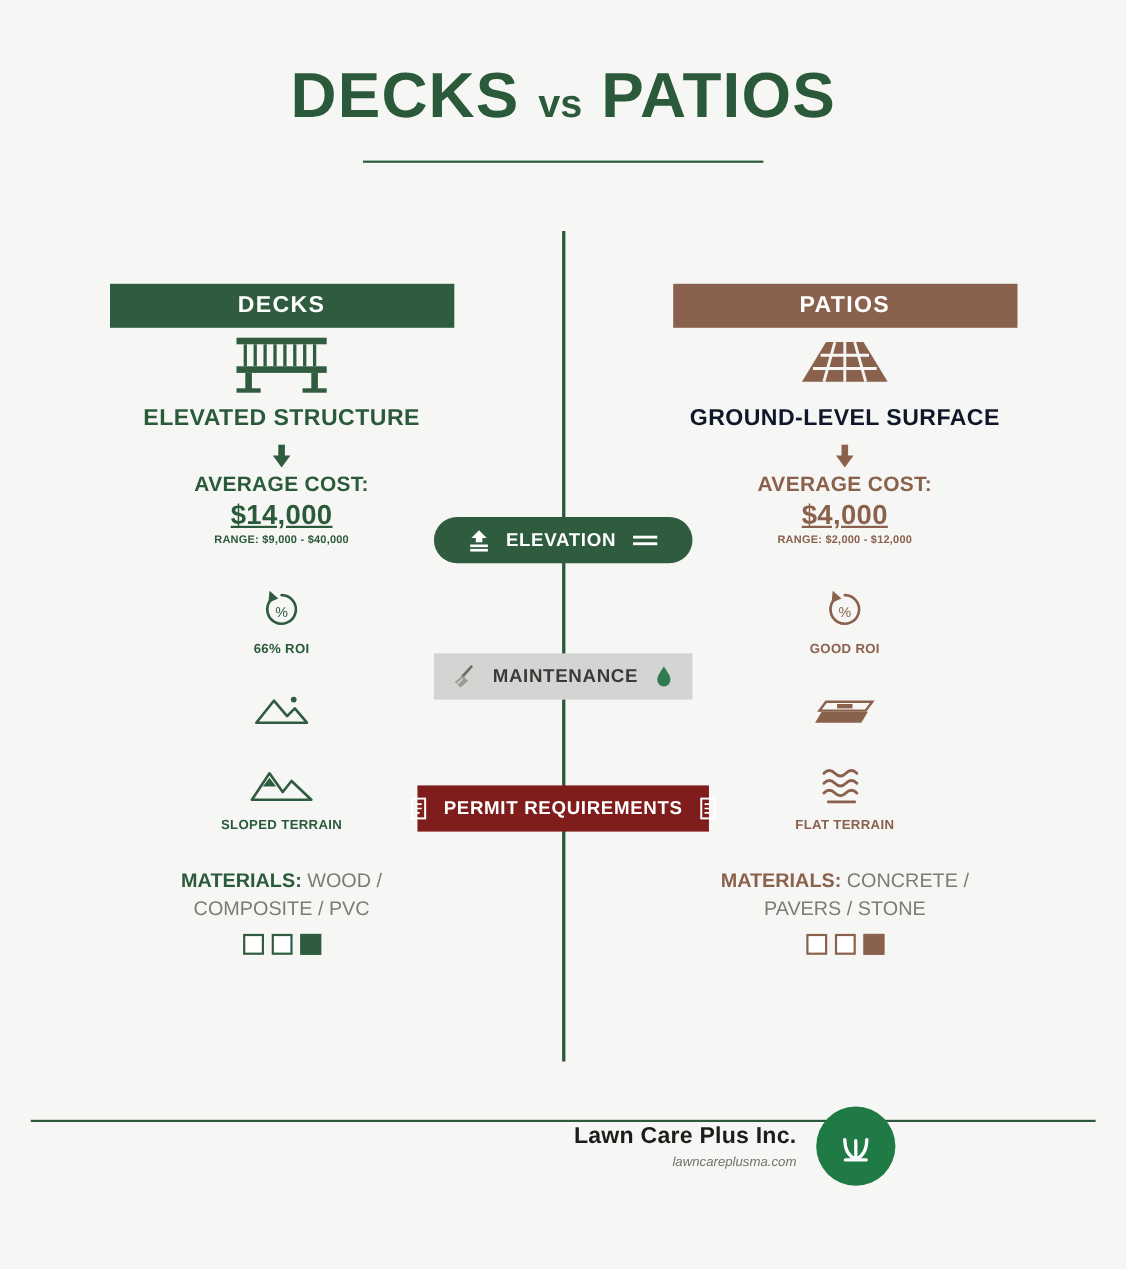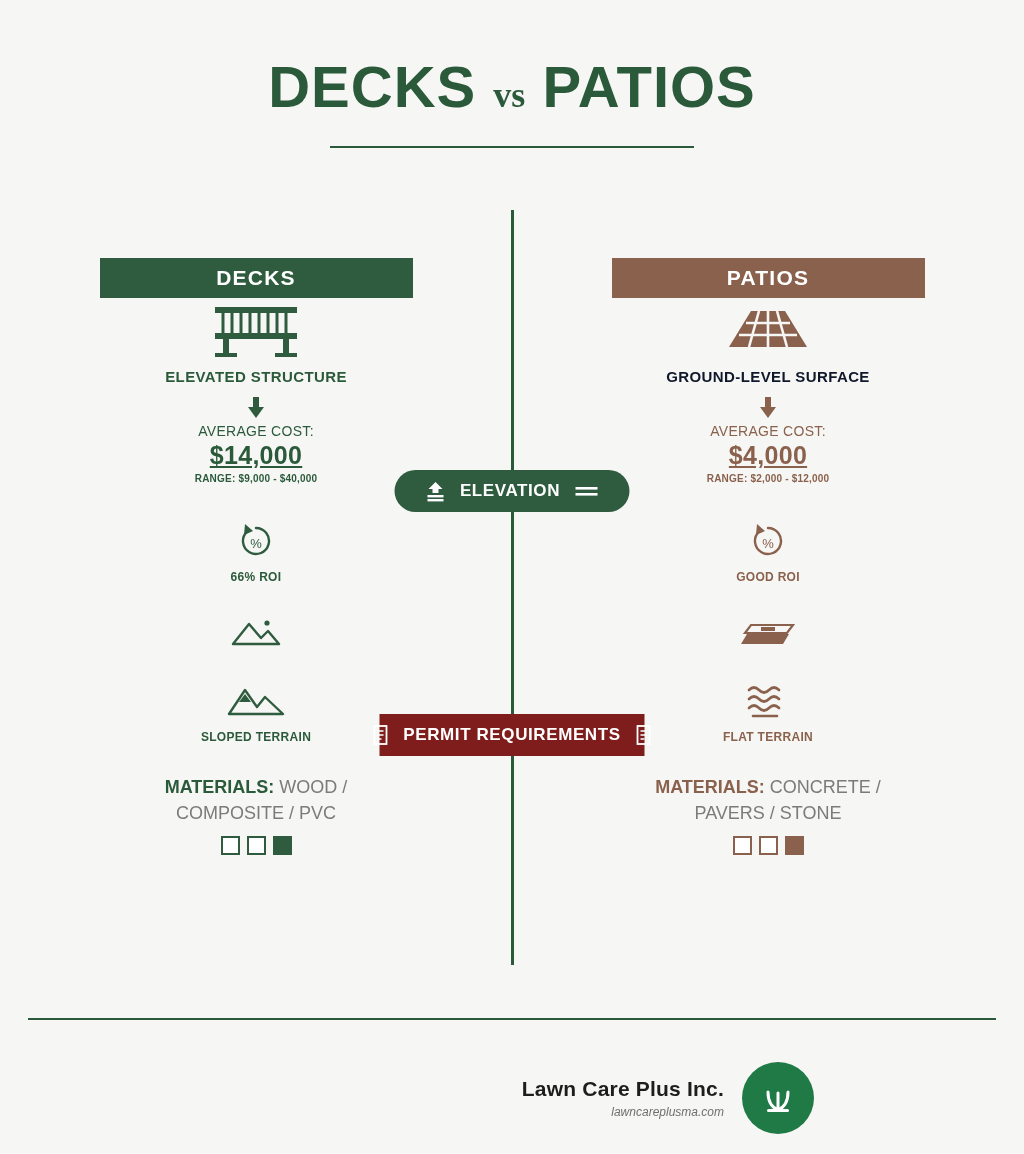--- a/index.html
+++ b/index.html
@@ -32,21 +32,20 @@
     font-weight: bold;
     letter-spacing: 1px;
     color: #2b5a3b;
     line-height: 1;
     margin: 0;
   }
   .title .vs {
     font-size: 36px;
     font-weight: bold;
     letter-spacing: 0;
-    font-family: Liberation Serif, serif;
   }
   .title-rule {
     width: 364px;
     height: 2px;
     background: #2b5a3b;
     margin: 30px auto 0 auto;
   }
 
   
   .center-line {
@@ -88,38 +87,38 @@
 
   .hero-icon {
     margin-top: 2px;
     height: 62px;
     display: flex;
     align-items: center;
     justify-content: center;
   }
   .subtitle {
     margin-top: 6px;
-    font-size: 15px;
+    font-size: 21px;
     font-weight: bold;
     letter-spacing: 0.4px;
   }
   .col-left .subtitle { color: #2b5a3b; }
   .col-right .subtitle { color: #0f172a; }
 
   .arrow-down {
     margin-top: 12px;
     height: 22px;
     display: flex;
     align-items: center;
     justify-content: center;
   }
 
   .cost-label {
-    font-size: 14px;
-    font-weight: normal;
+    font-size: 19px;
+    font-weight: bold;
     letter-spacing: 0.3px;
     margin-top: 4px;
   }
   .cost-value {
     font-size: 25px;
     font-weight: bold;
     margin-top: 2px;
     letter-spacing: 0.3px;
     text-decoration: underline;
   }
@@ -228,21 +227,21 @@
   .footer-rule {
     position: absolute;
     top: 1018px;
     left: 28px;
     width: 968px;
     height: 2px;
     background: #2b5a3b;
   }
   .footer {
     position: absolute;
-    top: 1048px;
+    top: 992px;
     left: 0;
     width: 844px;
     height: 100px;
     display: flex;
     align-items: center;
     justify-content: flex-end;
     padding-right: 30px;
     box-sizing: border-box;
   }
   .footer-text {
@@ -461,20 +460,35 @@
     </span>
     <span>ELEVATION</span>
     <span>
       <svg width="24" height="16" viewBox="0 0 24 16">
         <rect x="1" y="4" width="22" height="2.6" fill="#ffffff"></rect>
         <rect x="1" y="10" width="22" height="2.6" fill="#ffffff"></rect>
       </svg>
     </span>
   </div>
 
+  <div class="badge badge-maintenance">
+    <span>
+      <svg width="22" height="24" viewBox="0 0 22 24">
+        <line x1="17" y1="3" x2="9" y2="12" stroke="#6d6d6a" stroke-width="2.4" stroke-linecap="round"></line>
+        <polygon points="9,11 14,16 7,22 2,17" fill="#9b9b98"></polygon>
+        <line x1="4" y1="19" x2="9" y2="14" stroke="#d3d5d2" stroke-width="1.4"></line>
+      </svg>
+    </span>
+    <span>MAINTENANCE</span>
+    <span>
+      <svg width="18" height="22" viewBox="0 0 18 22">
+        <path d="M9 2 C13 8 15 11 15 14 a6 6 0 0 1 -12 0 C3 11 5 8 9 2 Z" fill="#2f7a4f"></path>
+      </svg>
+    </span>
+  </div>
 
   <div class="badge badge-permit">
     <span>
       <svg width="18" height="22" viewBox="0 0 18 22">
         <rect x="3" y="2" width="12" height="18" fill="none" stroke="#ffffff" stroke-width="1.8"></rect>
         <line x1="6" y1="7" x2="12" y2="7" stroke="#ffffff" stroke-width="1.5"></line>
         <line x1="6" y1="11" x2="12" y2="11" stroke="#ffffff" stroke-width="1.5"></line>
         <line x1="6" y1="15" x2="10" y2="15" stroke="#ffffff" stroke-width="1.5"></line>
       </svg>
     </span>

